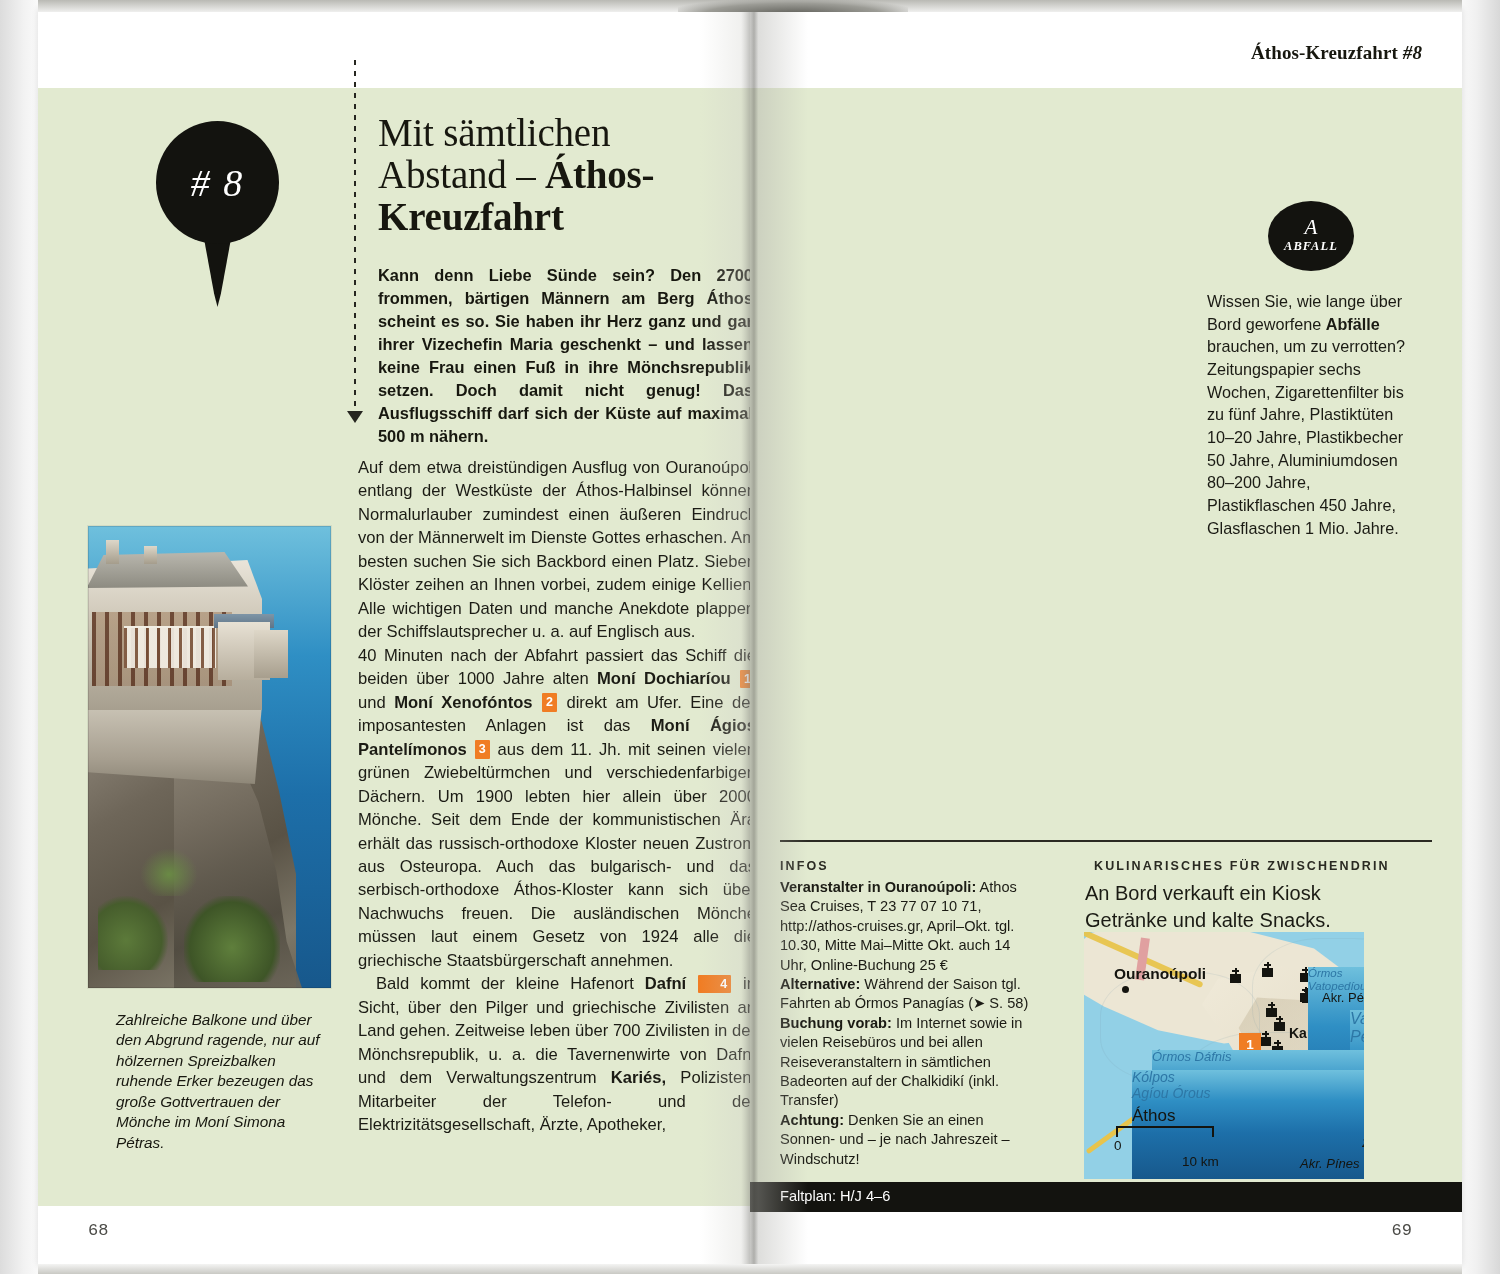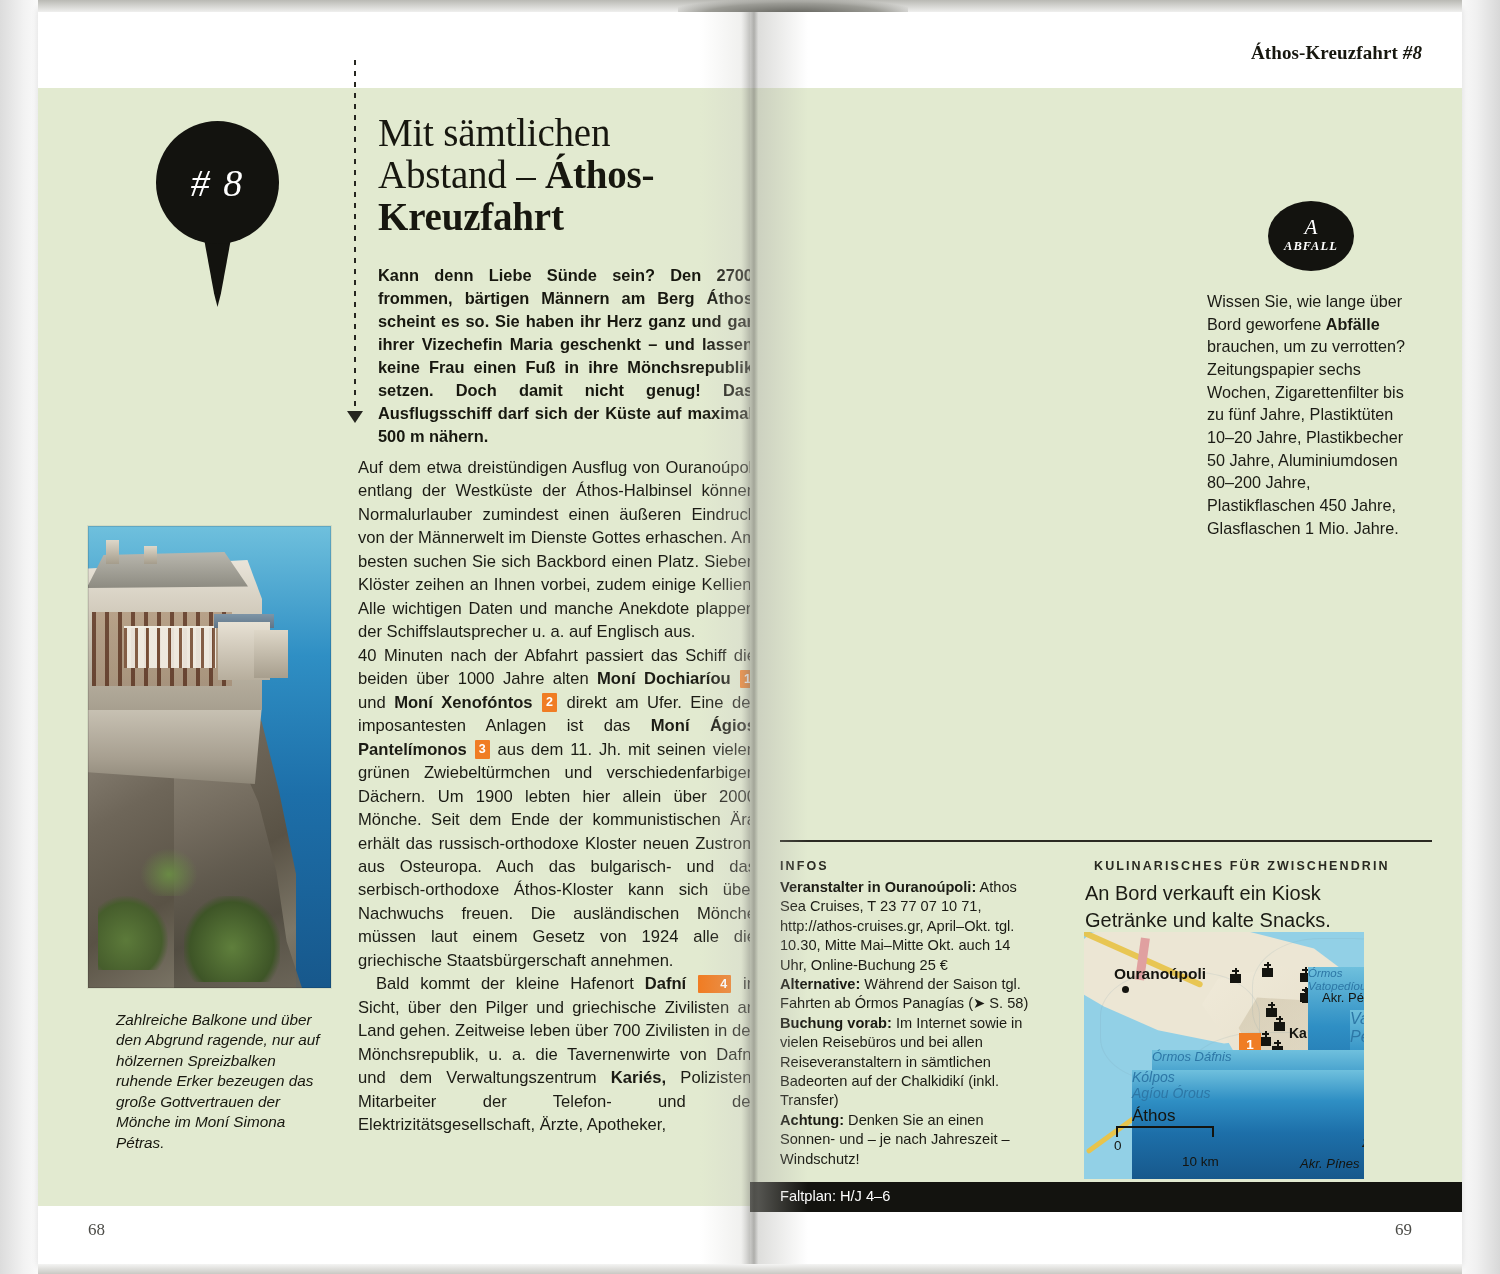--- a/index.html
+++ b/index.html
@@ -68,21 +68,21 @@
     position:absolute; right:40px; top:34px;
     font-family:"Liberation Serif", serif;
     font-size:19px; font-weight:bold; color:#17170f; letter-spacing:.1px;
     white-space:nowrap;
   }
   .runhead .num { font-style:italic; font-weight:bold; }
 
   
   .folio {
     position:absolute; bottom:26px; font-size:17px; color:#4c4c48;
-    font-family:Liberation Serif, serif;
+    font-family:Liberation Mono, monospace;
     margin-top:44px;
   }
   .folio.l { left:50px; }
   .folio.r { right:50px; }
 
   
   .pin { position:absolute; left:118px; top:113px; width:123px; height:188px; }
   .pin .head {
     position:absolute; left:0; top:0; width:123px; height:123px;
     background:#13130f; border-radius:50%;

